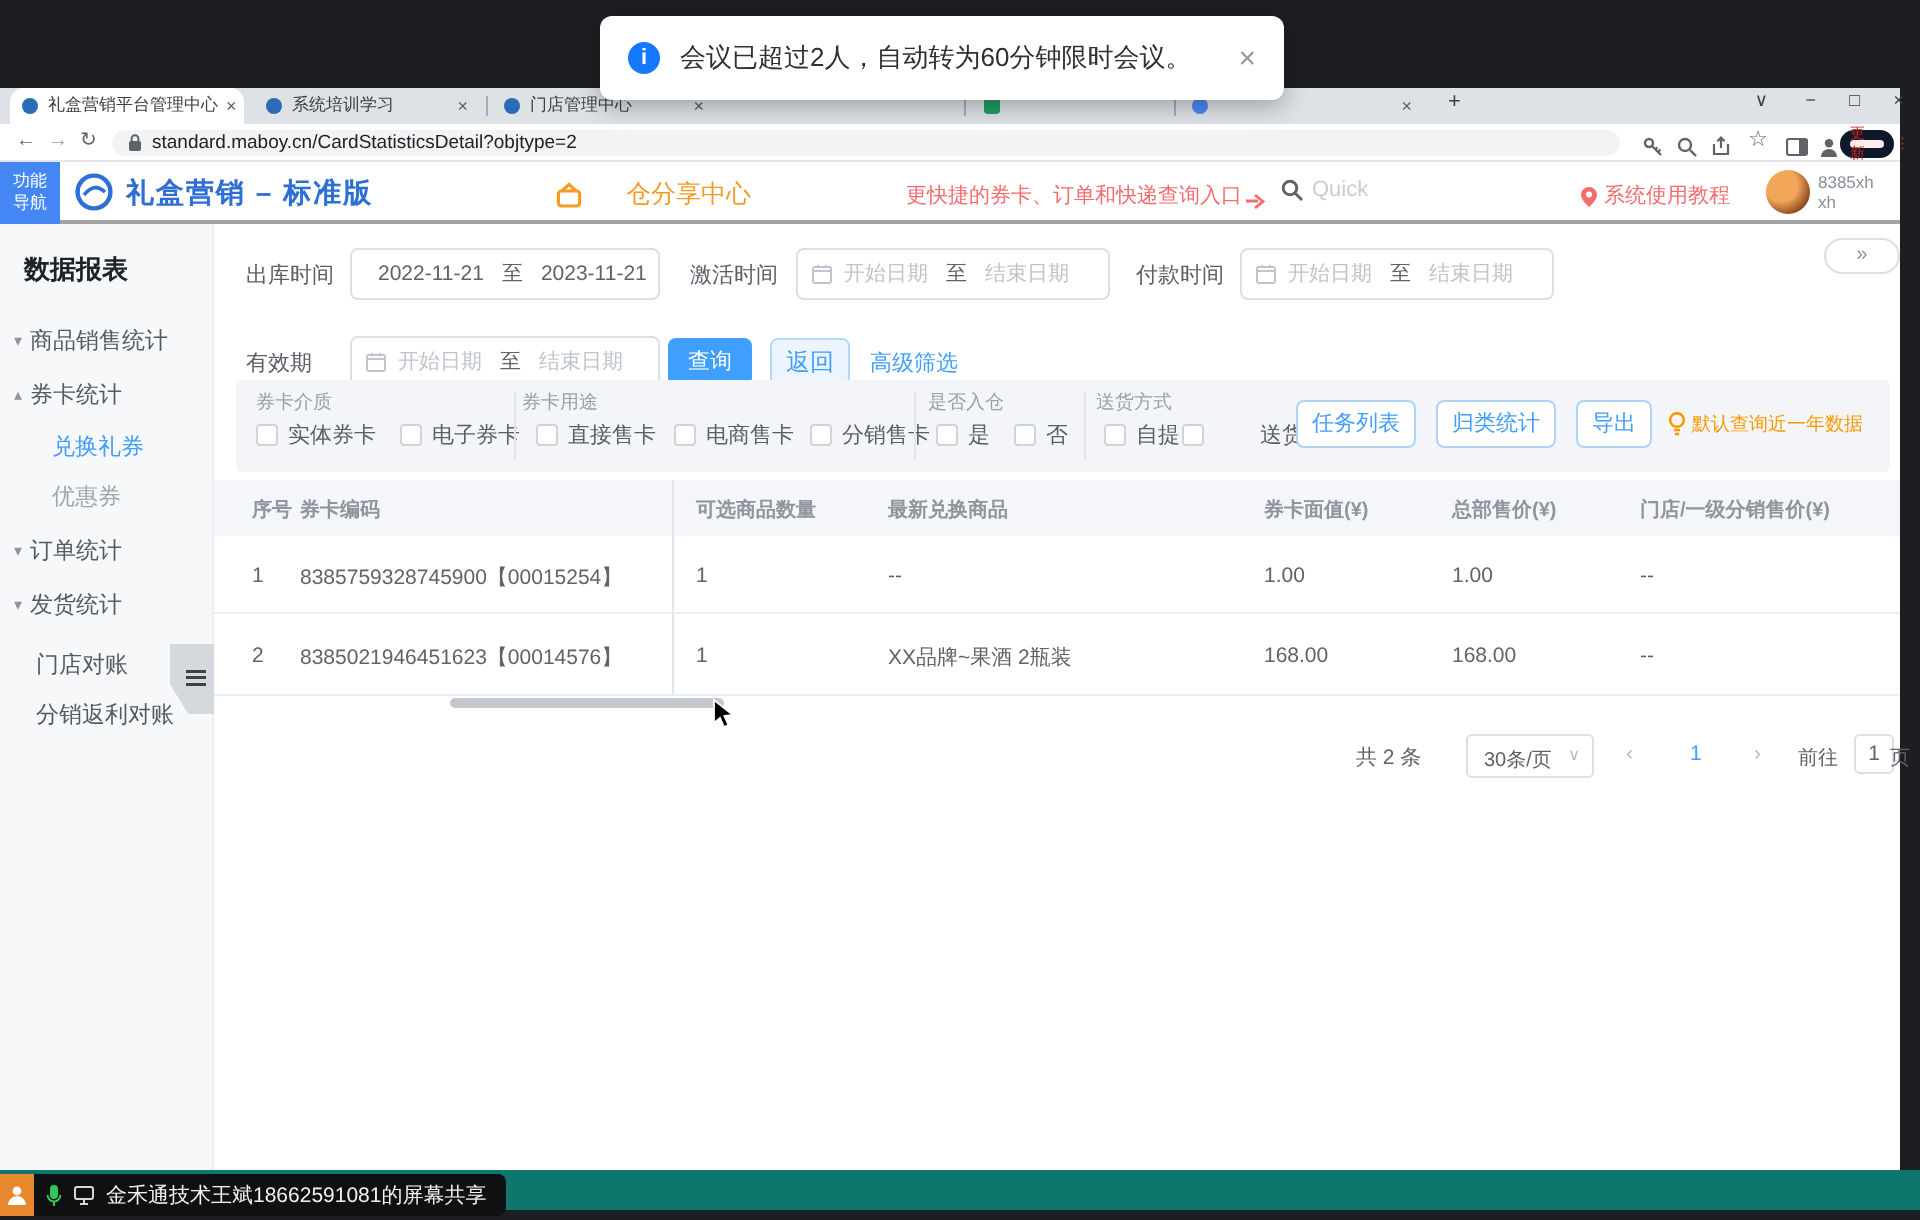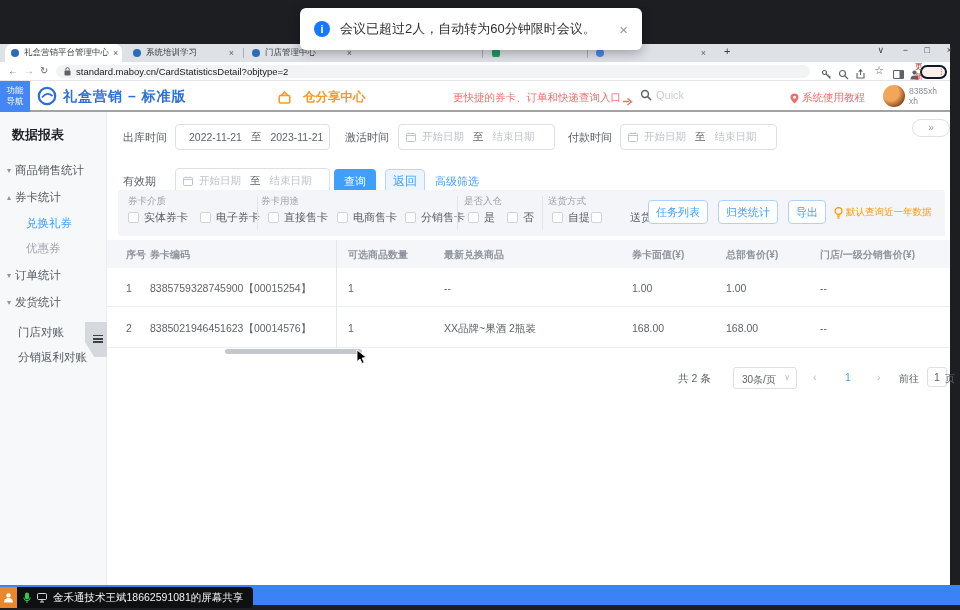--- a/index.html
+++ b/index.html
@@ -18,31 +18,31 @@
   .tabsep{position:absolute;top:4px;width:1px;height:10px;background:#a9aeb4;}
   .newtab{position:absolute;left:724px;top:45px;color:#3c4043;font-size:11px;}
   .wctrl{position:absolute;top:45px;color:#3c4043;font-size:9px;}
 
   .addrbar{left:0;top:62px;width:950px;height:19px;background:#fff;border-bottom:1px solid #e3e5e8;}
   .navicon{position:absolute;top:3px;font-size:10px;color:#5f6368;line-height:12px;}
   .omnibox{position:absolute;left:56px;top:3px;width:754px;height:13px;background:#f1f3f4;border-radius:7px;
            display:flex;align-items:center;padding:0 8px;}
   .url{font-size:9.5px;color:#202124;margin-left:5px;white-space:nowrap;}
   .addricon{position:absolute;top:4px;width:11px;height:11px;}
-  .updatepill{position:absolute;right:3px;top:2.5px;width:27px;height:14px;border:2px solid #0f172a;background:#fdeeec;
-              border-radius:8px;display:flex;align-items:center;justify-content:flex-end;gap:15px;
+  .updatepill{position:absolute;right:3px;top:2.5px;width:27px;height:14px;border:5px solid #0f172a;background:#fdeeec;
+              border-radius:8px;display:flex;align-items:center;justify-content:space-between;gap:15px;
               font-size:7.5px;color:#c5221f;}
 
   
   .appheader{left:0;top:81px;width:950px;height:31px;background:#fff;border-bottom:2px solid #a3a3a3;}
   .navbox{position:absolute;left:0;top:0;width:30px;height:31px;background:#4486f4;color:#fff;
           font-size:8.5px;line-height:11px;text-align:center;padding-top:4px;}
   .brand{position:absolute;left:63px;top:7px;font-size:14px;font-weight:bold;color:#2e6fd6;letter-spacing:1px;}
-  .sharecenter{position:absolute;left:278px;top:8px;display:flex;align-items:center;gap:12px;
-               font-size:12.5px;font-weight:bold;color:#f59a23;}
+  .sharecenter{position:absolute;left:278px;top:8px;display:flex;align-items:center;gap:22px;
+               font-size:12.5px;font-weight:normal;color:#f59a23;}
   .promo{position:absolute;left:453px;top:10px;font-size:10.5px;color:#f56c6c;}
   .quick{position:absolute;left:640px;top:8px;display:flex;align-items:center;gap:4px;}
   .quicktext{font-size:11px;color:#c8ccd4;}
   .tutorial{position:absolute;left:790px;top:10px;display:flex;align-items:center;gap:3px;
             font-size:10.5px;color:#f56c6c;}
   .avatar{position:absolute;left:883px;top:4px;width:22px;height:22px;border-radius:50%;
           background:radial-gradient(circle at 35% 35%,#f2a65a 0 40%,#8a4a1f 75%,#5c2e10);}
   .usercol{position:absolute;left:909px;top:5px;font-size:8.5px;color:#8a8f99;line-height:10px;}
 
   
@@ -99,21 +99,21 @@
 
   
   .toast{left:300px;top:8px;width:342px;height:42px;background:#fff;border-radius:6px;z-index:50;
          box-shadow:0 3px 12px rgba(0,0,0,.3);display:flex;align-items:center;padding:0 14px;gap:10px;}
   .infoicon{width:16px;height:16px;border-radius:50%;background:#1677ff;color:#fff;font-size:11px;font-weight:bold;
             text-align:center;line-height:16px;flex:0 0 auto;}
   .toasttext{font-size:13px;color:#303030;white-space:nowrap;}
   .toastclose{margin-left:auto;color:#999;font-size:15px;line-height:1;}
 
   
-  .sharebar{left:0;top:585px;width:960px;height:20px;background:#3b82f6;}
+  .sharebar{left:0;top:585px;width:960px;height:20px;background:#0f766e;}
   .shareperson{position:absolute;left:0;top:2px;width:17px;height:21px;background:#e8872b;
                display:flex;align-items:center;justify-content:center;}
   .sharepill{position:absolute;left:17px;top:2px;height:21px;background:#0f1011;border-radius:0 4px 4px 0;
              display:flex;align-items:center;padding:0 10px 0 6px;gap:6px;}
   .sharetext{font-size:10.5px;color:#f2f2f2;white-space:nowrap;}
 
   .cursor{left:356px;top:349px;z-index:60;}
 </style>
 </head>
 <body>

